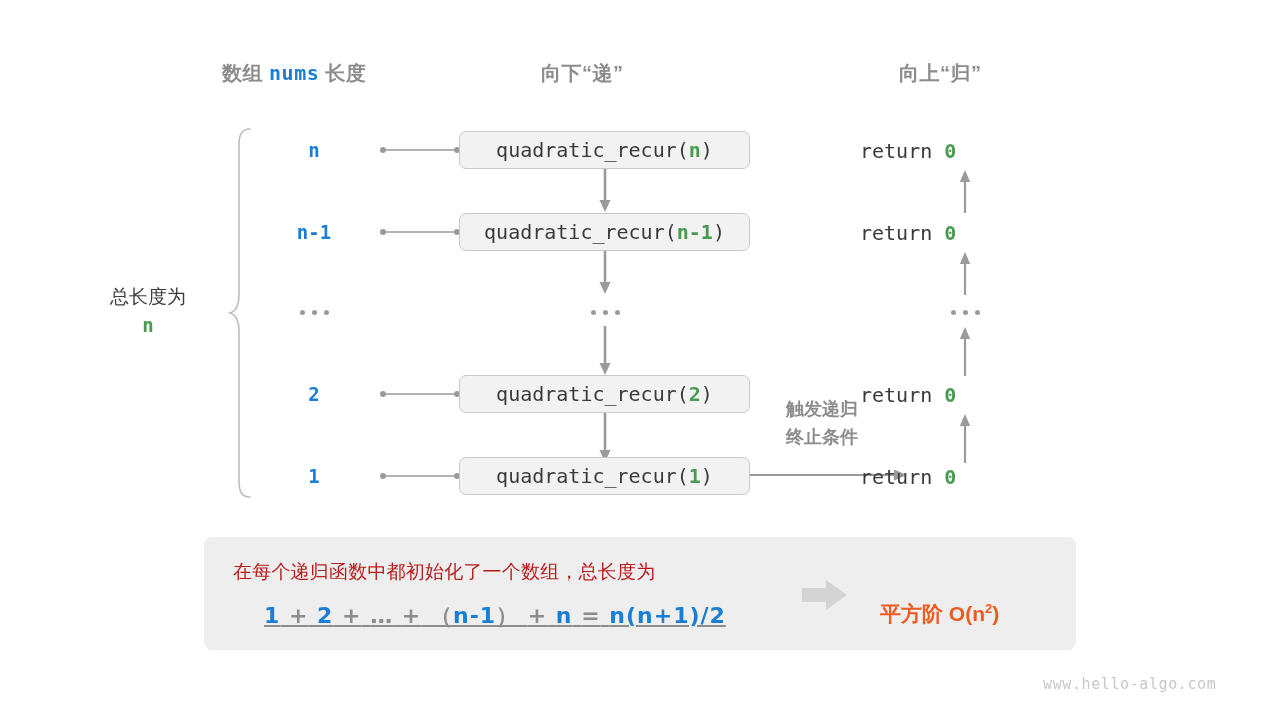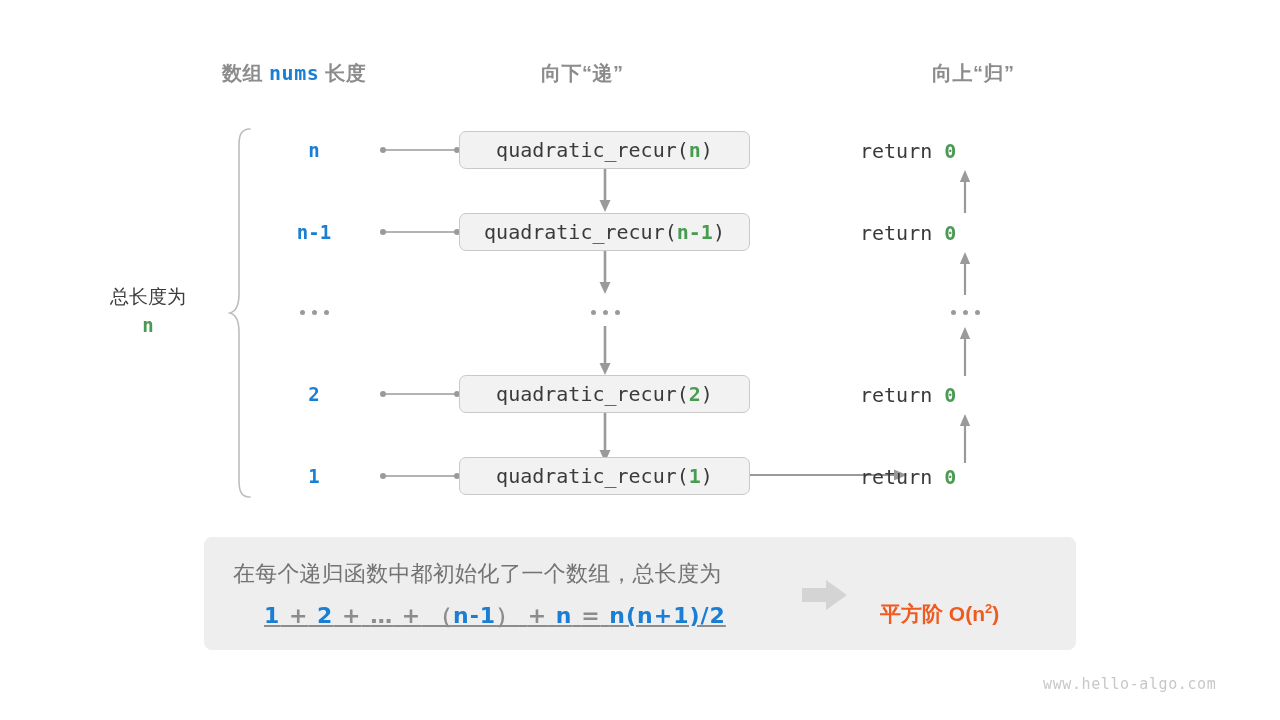--- a/index.html
+++ b/index.html
@@ -107,22 +107,22 @@
     white-space: nowrap;
   }
 
   
   .summary-panel {
     box-sizing: border-box;
     background: #eeeeee;
     border-radius: 8px;
   }
   .sum-text {
-    font-size: 22px;
-    color: #737373;
+    font-size: 19px;
+    color: #b91c1c;
     white-space: nowrap;
     letter-spacing: 0.2px;
   }
   .formula {
     font-family: "DejaVu Sans", sans-serif;
     font-size: 22px;
     font-weight: bold;
     color: #8c8c8c;
     white-space: nowrap;
     letter-spacing: 1px;
@@ -163,21 +163,21 @@
 <div id="stage">
 
   <div class="abs col-head" style="left:222px; top:60px;">
     <span>数组</span>
     <span class="hdr-nums" style="font-family:'DejaVu Sans Mono','Liberation Mono',monospace;">nums</span>
     <span>长度</span>
   </div>
 
   <div class="abs col-head" style="left:541px; top:60px;">向下“递”</div>
 
-  <div class="abs col-head" style="left:899px; top:60px;margin-left:33px;">向上“归”</div>
+  <div class="abs col-head" style="left:899px; top:60px;">向上“归”</div>
 
   <div class="abs" style="left:228px; top:126px;">
     <svg width="26" height="374" viewBox="0 0 26 374">
       <path d="M 22 3
                C 12 3, 11 11, 11 20
                L 11 168
                C 11 178, 9 185, 2 187
                C 9 189, 11 196, 11 206
                L 11 354
                C 11 363, 12 371, 22 371" fill="none" stroke="#bdbdbd" stroke-width="1.6" stroke-linecap="round"></path>
@@ -322,20 +322,24 @@
     </svg>
   </div>
 
   <div class="abs" style="left:957px; top:413px;">
     <svg width="16" height="50" viewBox="0 0 16 50">
       <line x1="8" y1="50" x2="8" y2="11" stroke="#9a9a9a" stroke-width="2.2"></line>
       <path d="M 8 1 L 2.8 13 L 13.2 13 Z" fill="#9a9a9a"></path>
     </svg>
   </div>
 
+  <div class="abs term-note" style="left:762px; top:396px; width:120px;">
+    <div>触发递归</div>
+    <div>终止条件</div>
+  </div>
 
   <div class="abs len-label" style="left:275px; top:465px; width:78px;">1</div>
 
   <div class="abs" style="left:378px; top:469px;">
     <svg width="84" height="14" viewBox="0 0 84 14">
       <line x1="6" y1="7" x2="78" y2="7" stroke="#9a9a9a" stroke-width="1.6"></line>
       <circle cx="5" cy="7" r="3" fill="#9a9a9a"></circle>
       <circle cx="79" cy="7" r="3" fill="#9a9a9a"></circle>
     </svg>
   </div>

